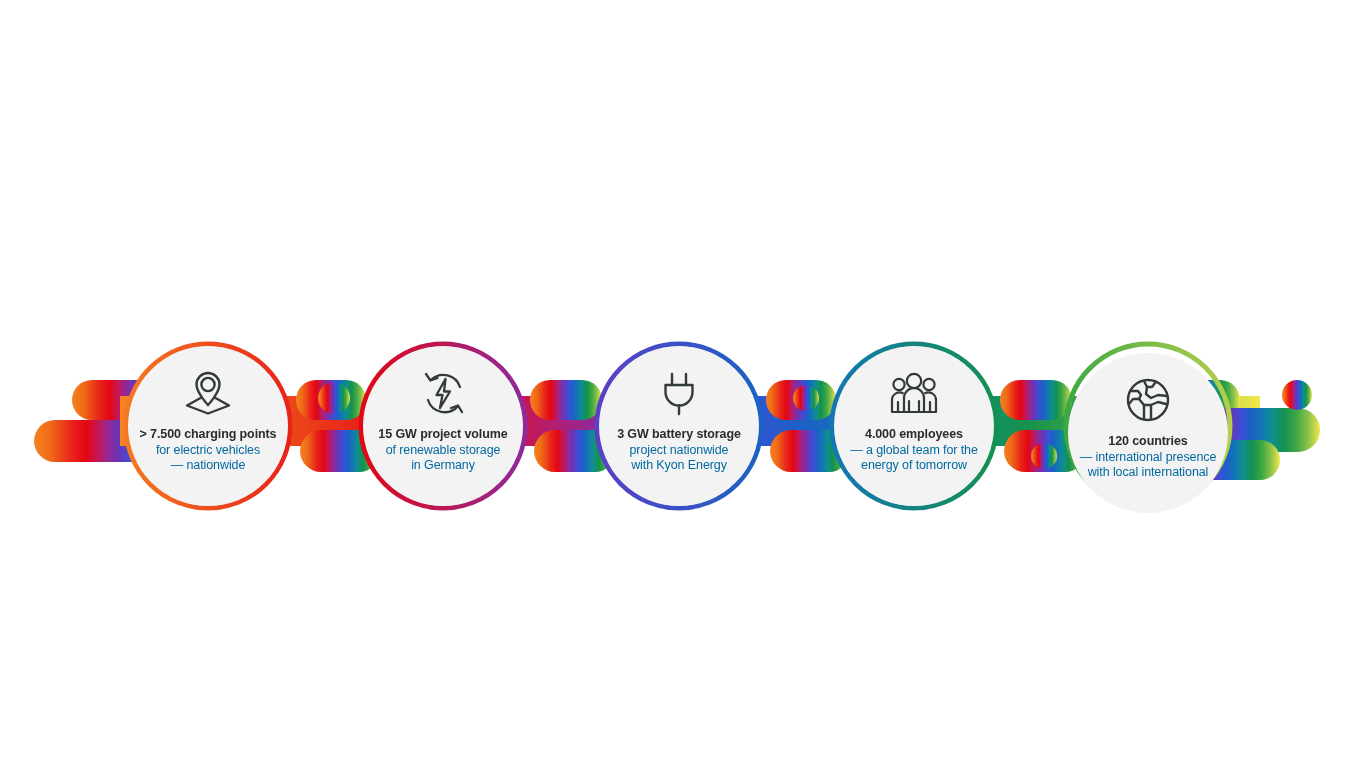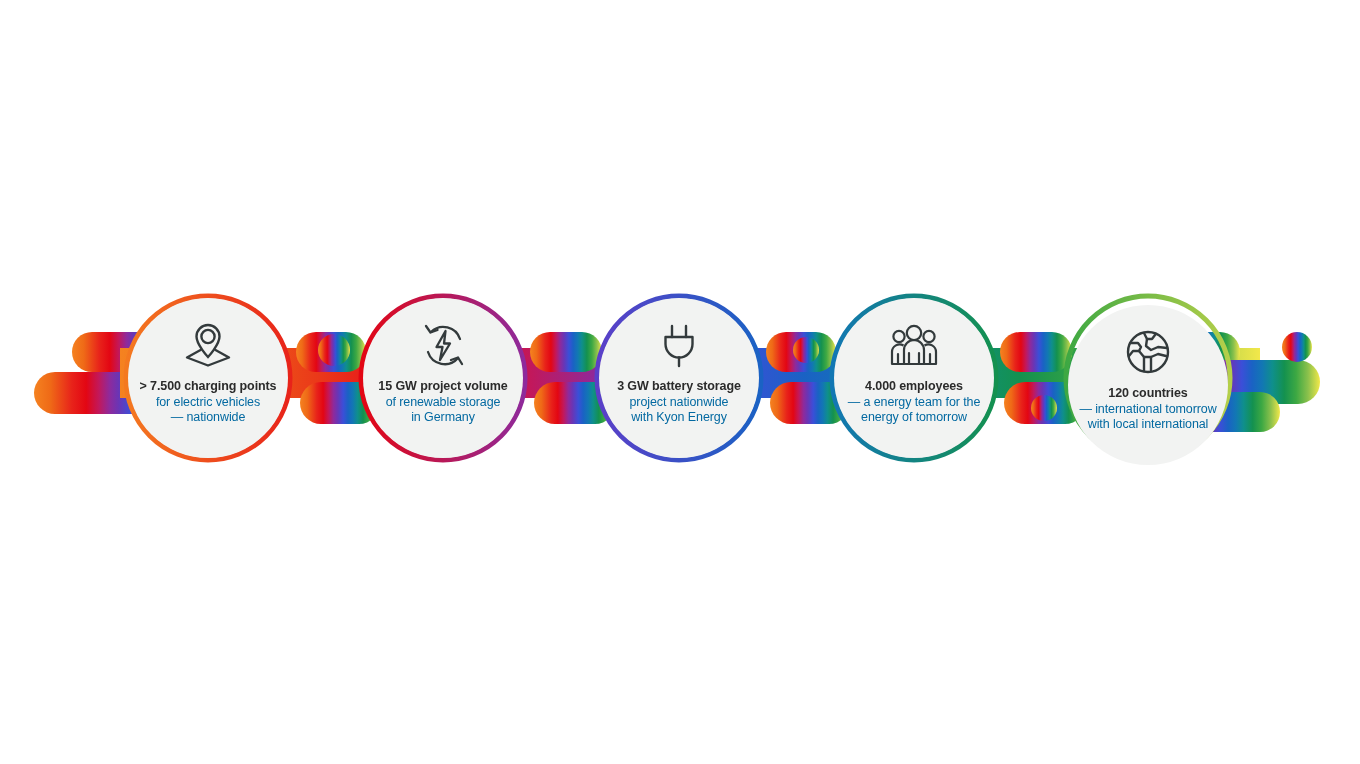--- a/index.html
+++ b/index.html
@@ -10,20 +10,21 @@
   body {
     width: 1360px;
     height: 764px;
     font-family: "Liberation Sans", sans-serif;
     overflow: hidden;
   }
   #stage {
     position: relative;
     width: 1360px;
     height: 544px;
+    margin-top: 48px;
   }
   #ribbon-svg {
     position: absolute;
     left: 0;
     top: 0;
     width: 1360px;
     height: 764px;
   }
   .node {
     position: absolute;
@@ -214,38 +215,38 @@
         <circle cx="11" cy="16.5" r="5.6" fill="none" stroke="#333a3c" stroke-width="2.2"></circle>
         <circle cx="41" cy="16.5" r="5.6" fill="none" stroke="#333a3c" stroke-width="2.2"></circle>
         <path d="M16 44 L16 30 A10 10 0 0 1 36 30 L36 44" fill="none" stroke="#333a3c" stroke-width="2.2" stroke-linejoin="round"></path>
         <path d="M4 44 L4 32 A7.6 7.6 0 0 1 15.5 25.5" fill="none" stroke="#333a3c" stroke-width="2.2" stroke-linejoin="round"></path>
         <path d="M48 44 L48 32 A7.6 7.6 0 0 0 36.5 25.5" fill="none" stroke="#333a3c" stroke-width="2.2" stroke-linejoin="round"></path>
         <path d="M4 44 L48 44" fill="none" stroke="#333a3c" stroke-width="2.2" stroke-linecap="round"></path>
         <path d="M10 34 L10 44 M21 33 L21 44 M31 33 L31 44 M42 34 L42 44" fill="none" stroke="#333a3c" stroke-width="2.2" stroke-linecap="round"></path>
       </svg>
       <div class="node-text">
         <span class="node-title">4.000 employees</span>
-        <span class="node-line">— a energy team for the</span>
+        <span class="node-line">— a global team for the</span>
         <span class="node-line">energy of tomorrow</span>
       </div>
     </div>
   </div>
 
   <div class="node" style="left:1063px; top:300px;">
     <div class="node-inner">
       <svg class="node-icon" viewBox="0 0 52 50">
         <circle cx="26" cy="25" r="20" fill="none" stroke="#333a3c" stroke-width="2.4"></circle>
         <path d="M8 16 L16 16 L19 20 L17 24 L11 24 L7 29" fill="none" stroke="#333a3c" stroke-width="2.4" stroke-linejoin="round" stroke-linecap="round"></path>
         <path d="M17 24 L22 30 L22 44" fill="none" stroke="#333a3c" stroke-width="2.4" stroke-linejoin="round" stroke-linecap="round"></path>
         <path d="M22 30 L29 30 L29 43" fill="none" stroke="#333a3c" stroke-width="2.4" stroke-linejoin="round" stroke-linecap="round"></path>
         <path d="M22 6 L25 12 L30 12 L33 8" fill="none" stroke="#333a3c" stroke-width="2.4" stroke-linejoin="round" stroke-linecap="round"></path>
         <path d="M25 12 L24 19 L29 23 L36 20 L45 21" fill="none" stroke="#333a3c" stroke-width="2.4" stroke-linejoin="round" stroke-linecap="round"></path>
         <path d="M29 30 L36 27 L44 29" fill="none" stroke="#333a3c" stroke-width="2.4" stroke-linejoin="round" stroke-linecap="round"></path>
       </svg>
       <div class="node-text">
         <span class="node-title">120 countries</span>
-        <span class="node-line">— international tomorrow</span>
+        <span class="node-line">— international presence</span>
         <span class="node-line">with local international</span>
       </div>
     </div>
   </div>
 
 </div>
 
 </body></html>

